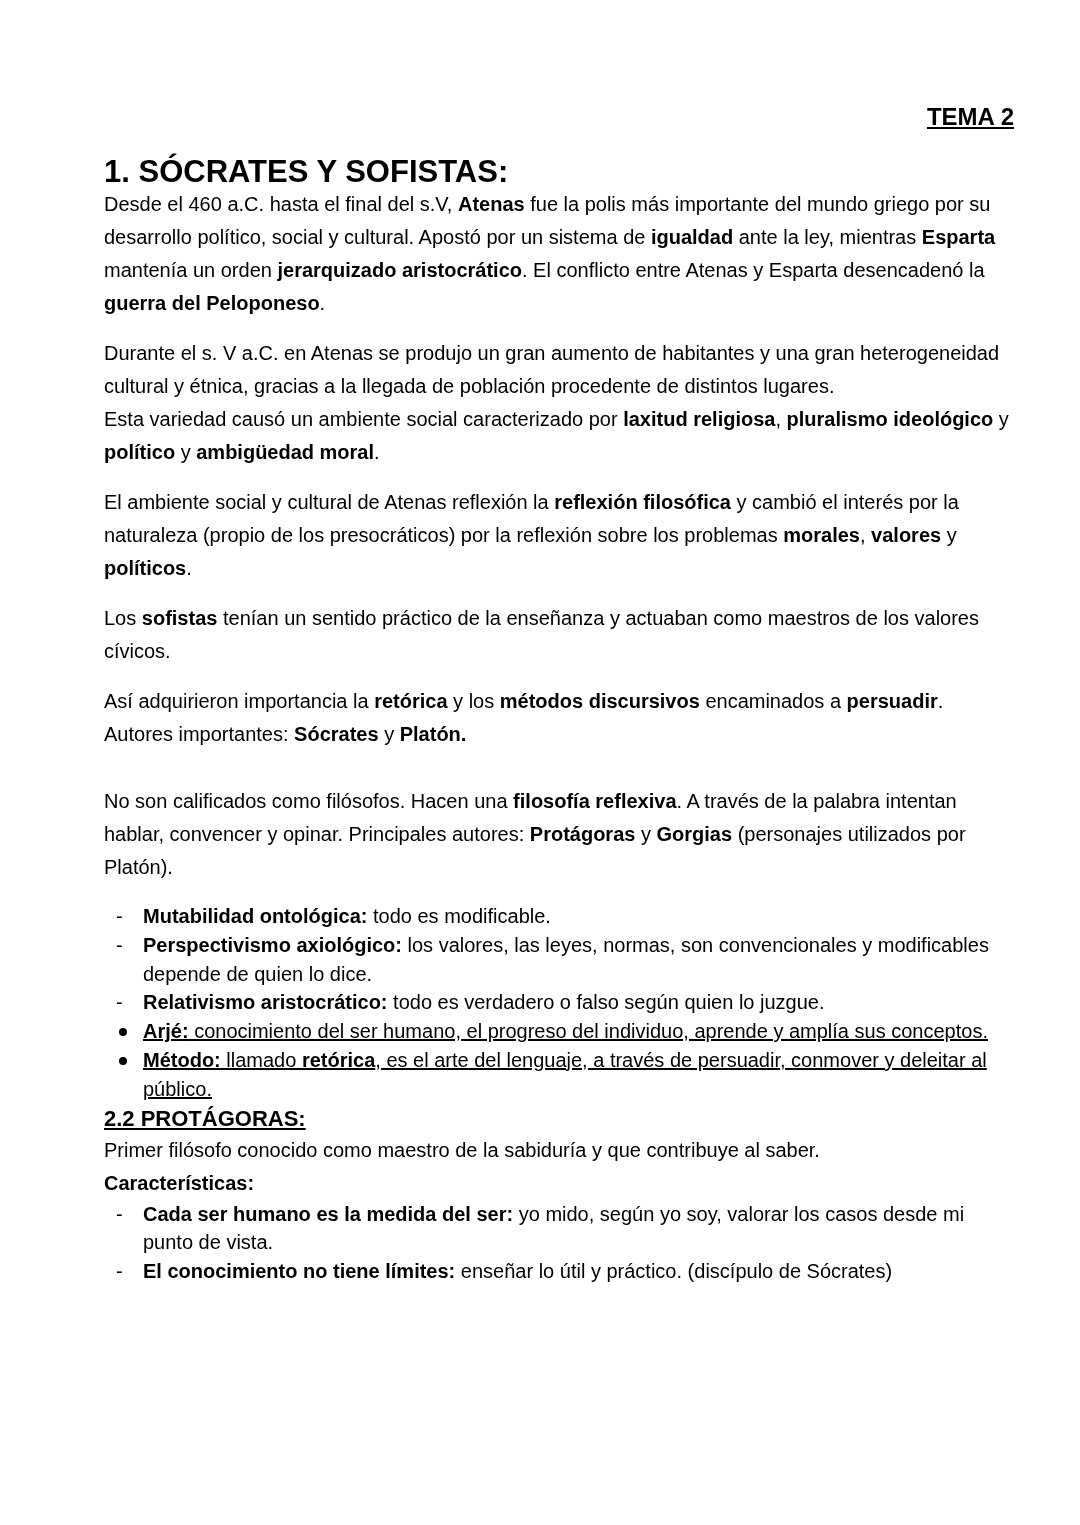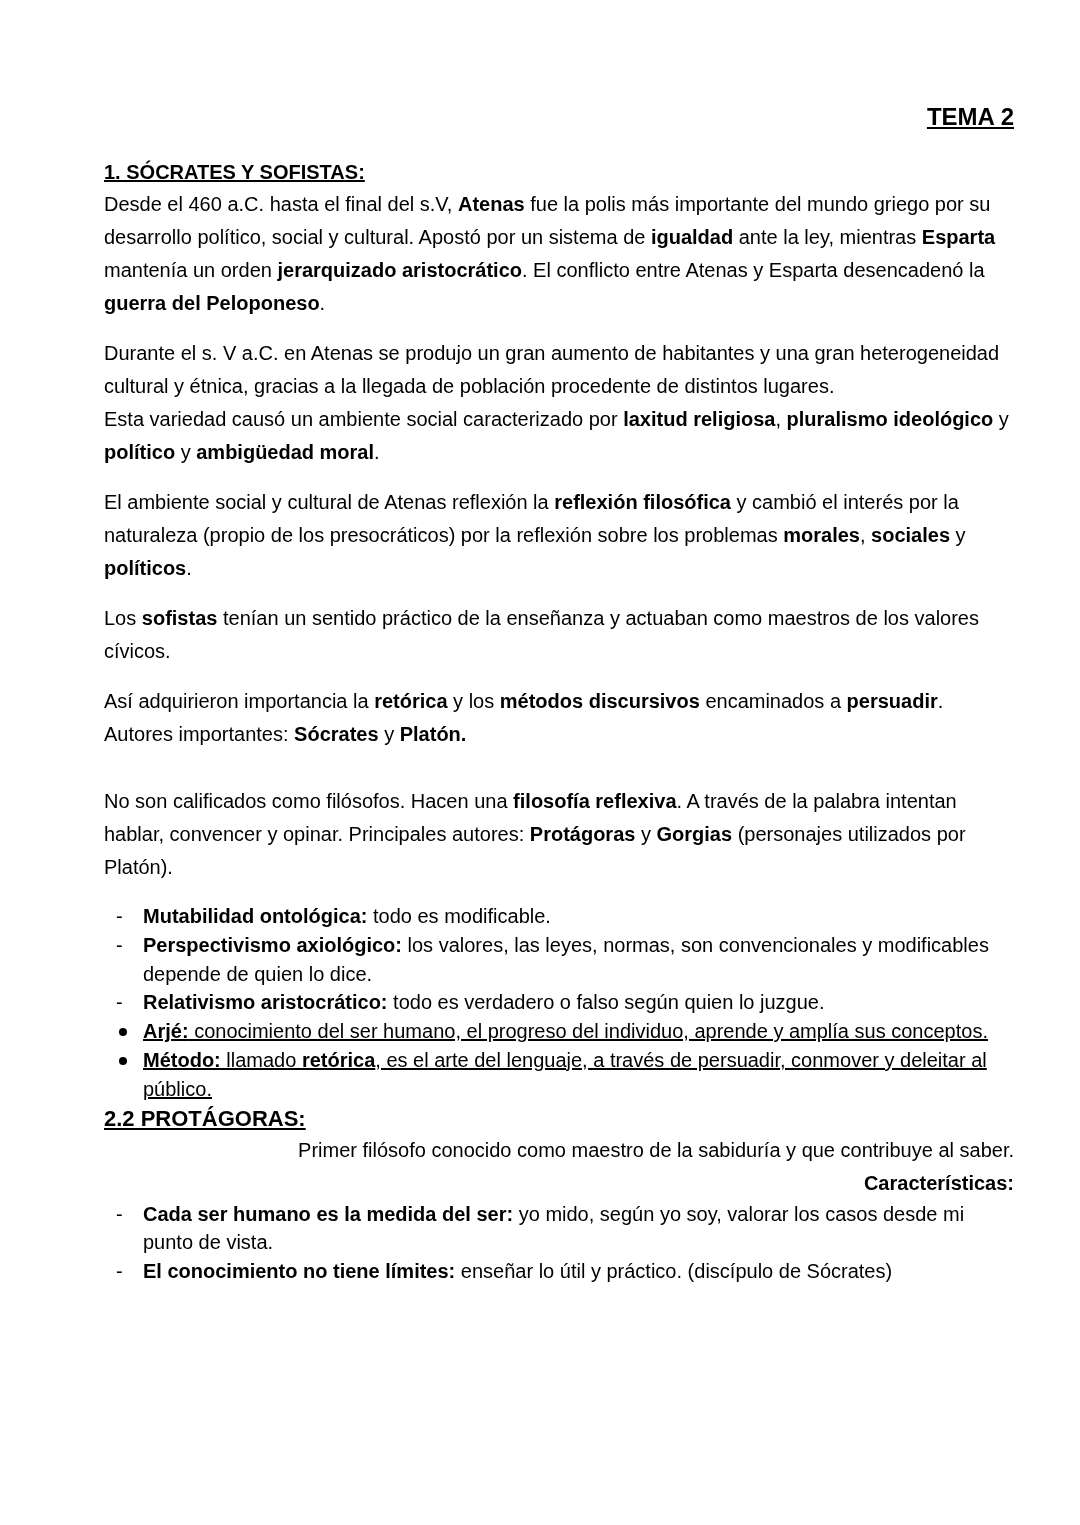--- a/index.html
+++ b/index.html
@@ -6,29 +6,29 @@
     body {
       width: 1080px; height: 1525px; overflow: hidden; position: relative;
       font-family: "Liberation Sans", sans-serif; color: #000000;
     }
     .page { position: absolute; left: 104px; top: 100px; width: 910px; }
     .doc-title {
       text-align: right; font-weight: bold; font-size: 24px; text-decoration: underline;
       margin: 0 0 22px 0; line-height: 34px; padding-left: 14px;
     }
     .h1 {
-      font-weight: bold; font-size: 20px; text-decoration: underline;
+      font-weight: bold; font-size: 31px; 
       margin: 0; line-height: 32px;
     }
     .h2 {
       font-weight: bold; font-size: 22px; text-decoration: underline;
       margin: 0; line-height: 30px;
     }
     .para { font-size: 20px; line-height: 33px; margin: 0 0 17px 0; }
-    .para.tight { margin-bottom: 0; text-align: right; }
+    .para.tight { margin-bottom: 0; }
     .para b, .li b { font-weight: bold; }
     .u { text-decoration: underline; }
     ul.dash, ul.dot { list-style: none; margin: 0; padding: 0; }
     .li { position: relative; padding-left: 39px; font-size: 20px; line-height: 28.8px; }
     .marker { position: absolute; left: 12px; top: 0; width: 20px; }
     .dot-marker {
       position: absolute; left: 15px; top: 11px; width: 8px; height: 8px; border-radius: 50%; background: #000;
     }
     .sec1 { margin-bottom: 34px; }
     .gap-after-list { margin-bottom: 17px; }
@@ -38,21 +38,21 @@
 <body>
 
 <div class="page">
   <h1 class="doc-title">TEMA 2</h1>
 
   <section class="sec1">
     <h2 class="h1">1. SÓCRATES Y SOFISTAS:</h2>
     <div>
         <p class="para"><span>Desde el 460 a.C. hasta el final del s.V, </span><b>Atenas</b><span> fue la polis más importante del mundo griego por su desarrollo político, social y cultural. Apostó por un sistema de </span><b>igualdad</b><span> ante la ley, mientras </span><b>Esparta</b><span> mantenía un orden </span><b>jerarquizado aristocrático</b><span>. El conflicto entre Atenas y Esparta desencadenó la </span><b>guerra del Peloponeso</b><span>.</span></p>
         <p class="para"><span>Durante el s. V a.C. en Atenas se produjo un gran aumento de habitantes y una gran heterogeneidad cultural y étnica, gracias a la llegada de población procedente de distintos lugares.</span><br><span>Esta variedad causó un ambiente social caracterizado por </span><b>laxitud religiosa</b><span>, </span><b>pluralismo ideológico</b><span> y </span><b>político</b><span> y </span><b>ambigüedad moral</b><span>.</span></p>
-        <p class="para"><span>El ambiente social y cultural de Atenas reflexión la </span><b>reflexión filosófica</b><span> y cambió el interés por la naturaleza (propio de los presocráticos) por la reflexión sobre los problemas </span><b>morales</b><span>, </span><b>sociales</b><span> y </span><b>políticos</b><span>.</span></p>
+        <p class="para"><span>El ambiente social y cultural de Atenas reflexión la </span><b>reflexión filosófica</b><span> y cambió el interés por la naturaleza (propio de los presocráticos) por la reflexión sobre los problemas </span><b>morales</b><span>, </span><b>valores</b><span> y </span><b>políticos</b><span>.</span></p>
         <p class="para"><span>Los </span><b>sofistas</b><span> tenían un sentido práctico de la enseñanza y actuaban como maestros de los valores cívicos.</span></p>
         <p class="para"><span>Así adquirieron importancia la </span><b>retórica</b><span> y los </span><b>métodos discursivos</b><span> encaminados a </span><b>persuadir</b><span>. Autores importantes: </span><b>Sócrates</b><span> y </span><b>Platón.</b></p>
       </div>
   </section>
 
   <section>
     <div>
         <p class="para" style="margin-bottom: 18px;"><span>No son calificados como filósofos. Hacen una </span><b>filosofía reflexiva</b><span>. A través de la palabra intentan hablar, convencer y opinar. Principales autores: </span><b>Protágoras</b><span> y </span><b>Gorgias</b><span> (personajes utilizados por Platón).</span></p>
       </div>
   </section>

